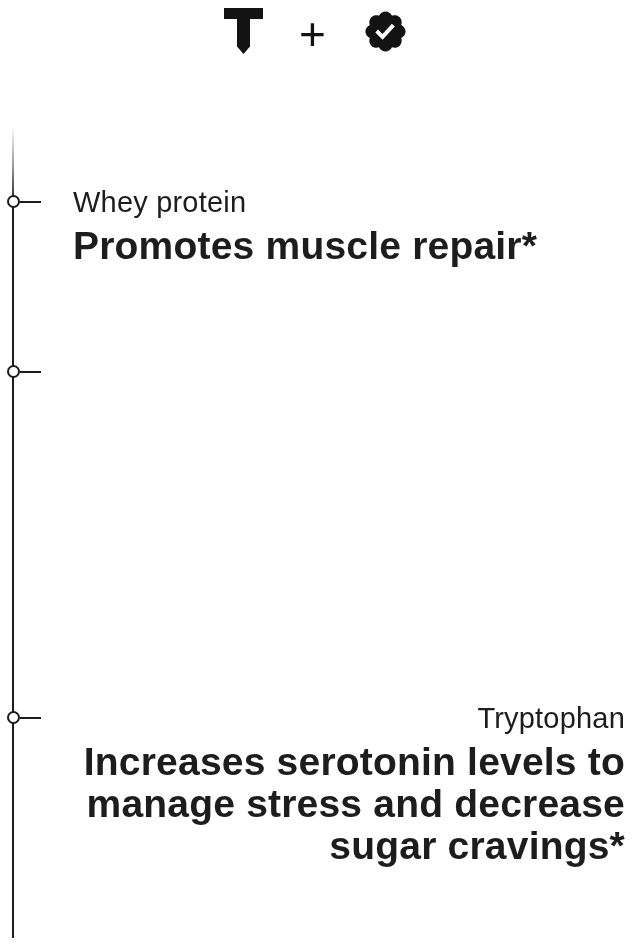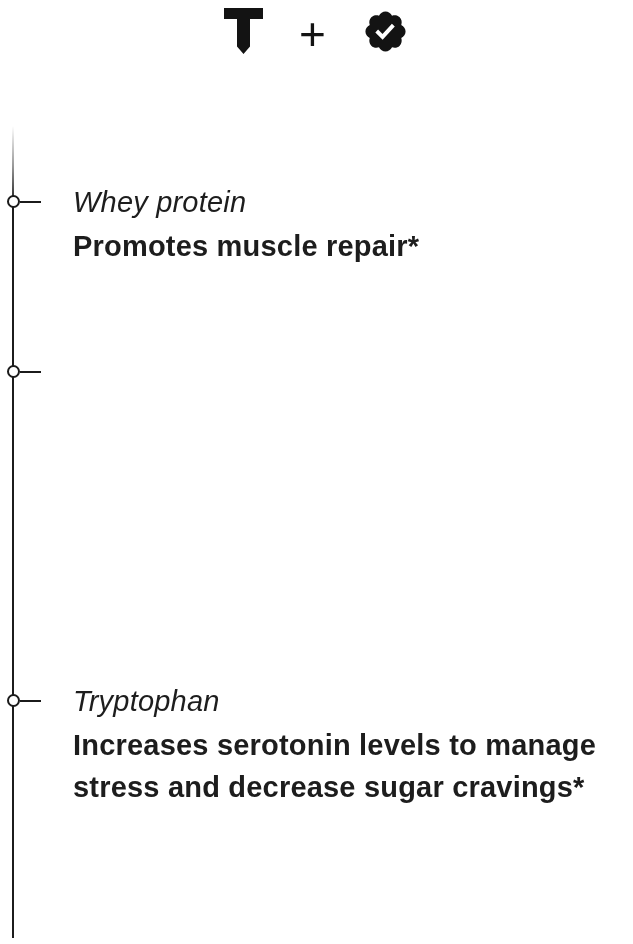--- a/index.html
+++ b/index.html
@@ -76,34 +76,33 @@
   .item-text {
     margin-left: 73px;
     width: 552px;
   }
   .item-title {
     font-size: 29px;
     font-weight: 400;
     line-height: 42px;
     letter-spacing: 0.2px;
     color: #1d1d1d;
-    font-style: italic;
   }
   .item-desc {
     margin-top: 2px;
-    font-size: 29px;
+    font-size: 39px;
     font-weight: 700;
     line-height: 42px;
     letter-spacing: 0.2px;
     color: #1d1d1d;
   }
   .item-1 { top: 181px; }
   .item-2 { top: 351px; }
   .item-3 { top: 525px; }
-  .item-4 { top: 680px; }
+  .item-4 { top: 697px; text-align: right; }
 </style>
 </head>
 <body>
 
 <div class="page">
 
   <header class="brand-row">
     <span class="t-logo">
       <svg width="39" height="46" viewBox="0 0 39 46" aria-hidden="true">
         <path d="M0 0H39V11H26V38.5L19.5 46L13 38.5V11H0Z" fill="#131313"></path>

